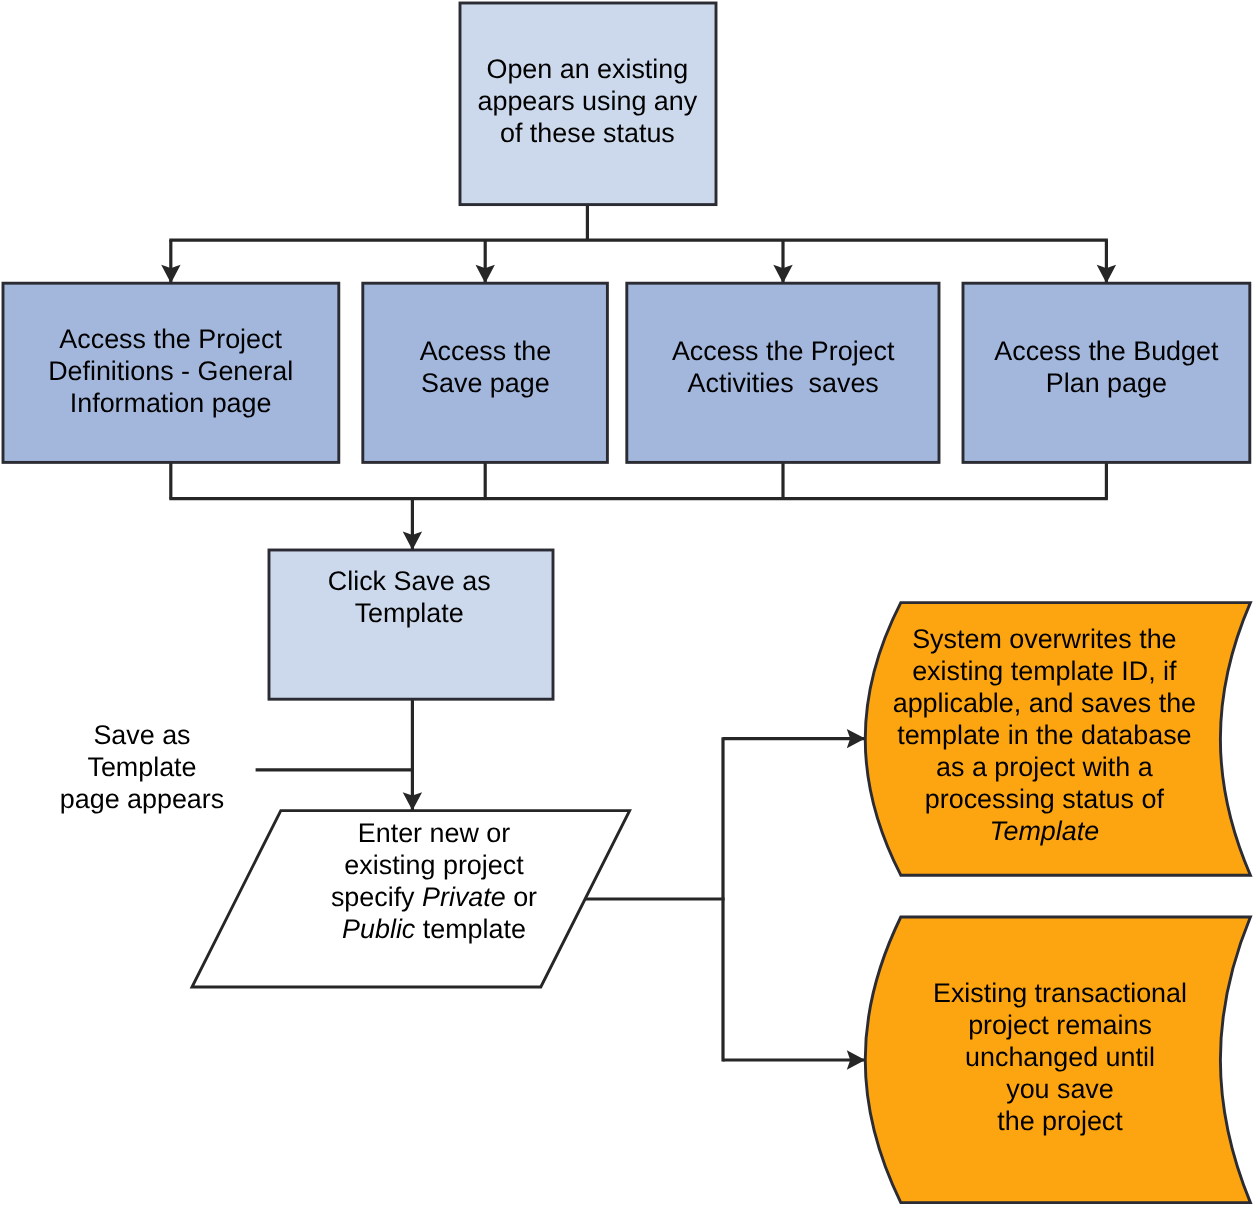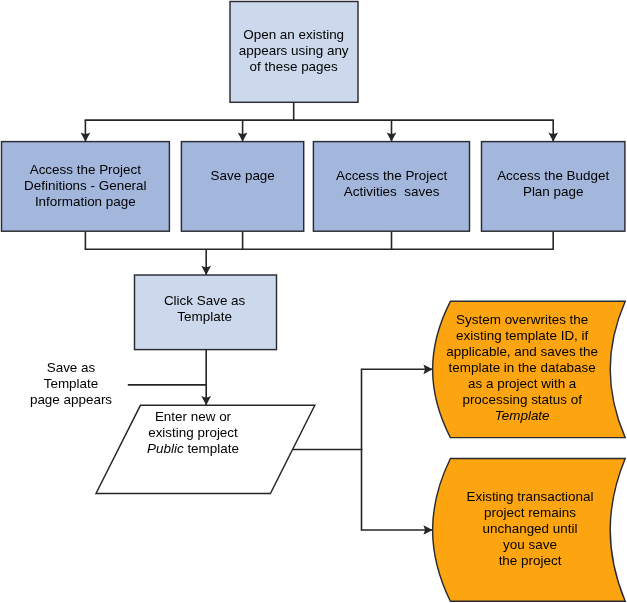--- a/index.html
+++ b/index.html
@@ -67,57 +67,59 @@
     <path d="M 140.4 405.3 L 314.8 405.3 L 270.4 493.5 L 96.0 493.5 Z" fill="#ffffff" stroke="#262626" stroke-width="1.45"></path>
 
     <path d="M 450.4 301.3 L 625.2 301.3 C 605.2 347.6 605.2 391.3 625.2 437.6 L 450.4 437.6 C 426.7 391.3 426.7 347.6 450.4 301.3 Z" fill="#fda511" stroke="#2b2b33" stroke-width="1.45"></path>
 
     <path d="M 450.4 458.5 L 625.2 458.5 C 605.2 507.1 605.2 552.7 625.2 601.3 L 450.4 601.3 C 426.7 552.7 426.7 507.1 450.4 458.5 Z" fill="#fda511" stroke="#2b2b33" stroke-width="1.45"></path>
   </svg>
 
   <div class="tblock" style="left:173.7px;top:26.8px;width:240px;">
     <span class="ln">Open an existing</span>
     <span class="ln">appears using any</span>
-    <span class="ln">of these pages</span>
+    <span class="ln">of these status</span>
   </div>
 
   <div class="tblock" style="left:-34.7px;top:161.6px;width:240px;">
     <span class="ln">Access the Project</span>
     <span class="ln">Definitions - General</span>
     <span class="ln">Information page</span>
   </div>
 
   <div class="tblock" style="left:122.7px;top:168.3px;width:240px;">
+    <span class="ln">Access the</span>
     <span class="ln">Save page</span>
   </div>
 
   <div class="tblock" style="left:271.6px;top:168.4px;width:240px;">
     <span class="ln">Access the Project</span>
     <span class="ln">Activities  saves</span>
   </div>
 
   <div class="tblock" style="left:433.2px;top:168.4px;width:240px;">
     <span class="ln">Access the Budget</span>
     <span class="ln">Plan page</span>
   </div>
 
-  <div class="tblock" style="left:84.6px;top:293px;width:240px;">
+  <div class="tblock" style="left:84.6px;top:283px;width:240px;">
     <span class="ln">Click Save as</span>
     <span class="ln">Template</span>
   </div>
 
   <div class="tblock" style="left:-49.0px;top:359.8px;width:240px;">
     <span class="ln">Save as</span>
     <span class="ln">Template</span>
     <span class="ln">page appears</span>
   </div>
 
-  <div class="tblock" style="left:73px;top:408.9px;width:240px;">
+  <div class="tblock" style="left:97px;top:408.9px;width:240px;">
     <span class="ln">Enter new or</span>
     <span class="ln">existing project</span>
+    <span class="ln"><span>specify </span><span class="it">Private</span><span> or</span></span>
     <span class="ln"><span class="it">Public</span><span> template</span></span>
   </div>
 
   <div class="tblock" style="left:402.2px;top:312.1px;width:240px;">
     <span class="ln">System overwrites the</span>
     <span class="ln">existing template ID, if</span>
     <span class="ln">applicable, and saves the</span>
     <span class="ln">template in the database</span>
     <span class="ln">as a project with a</span>
     <span class="ln">processing status of</span>

